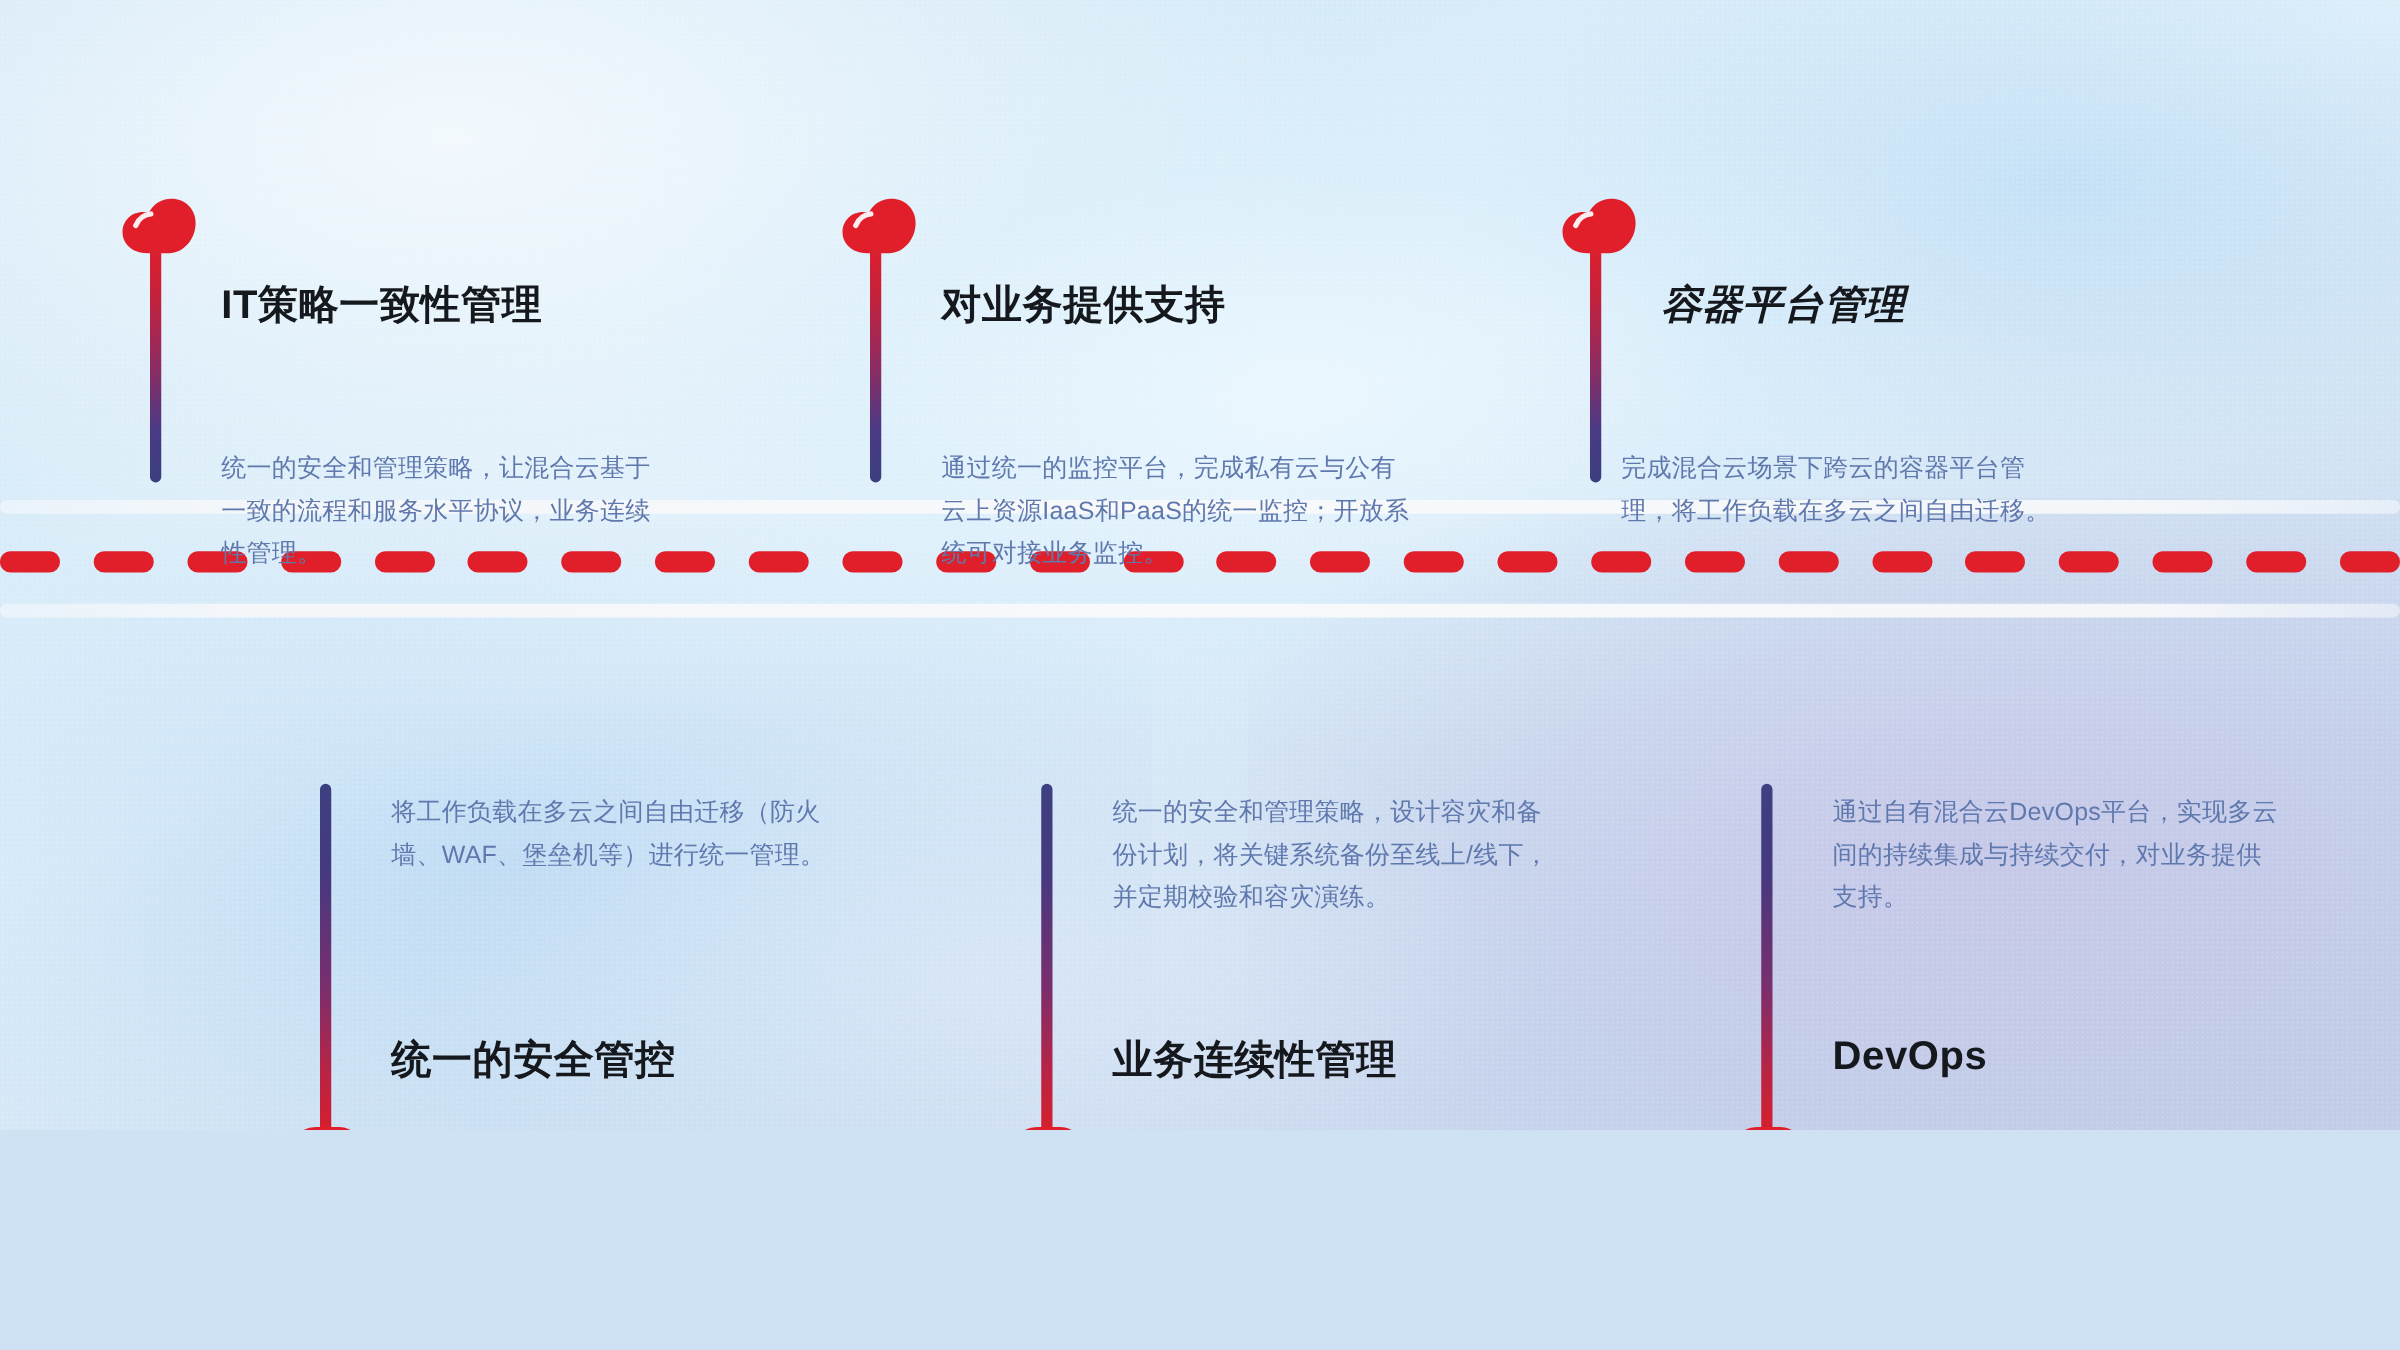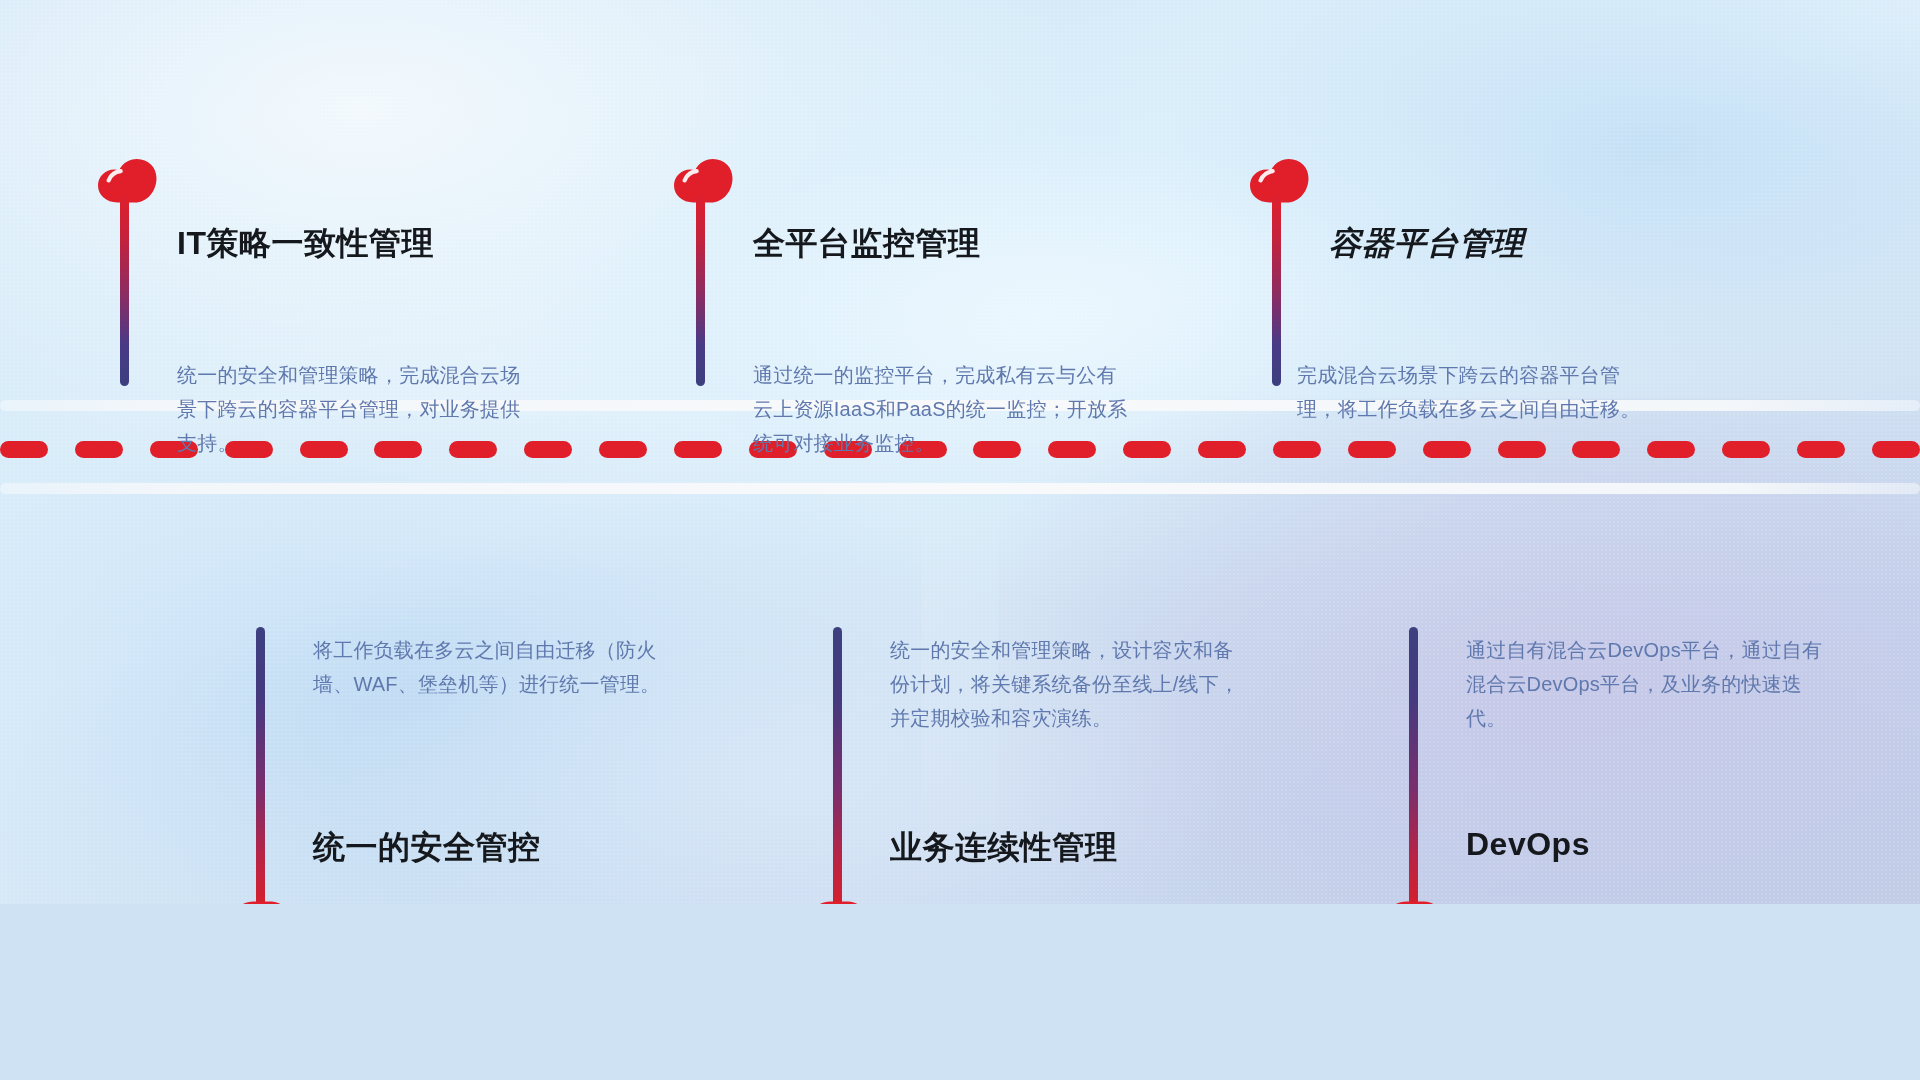--- a/index.html
+++ b/index.html
@@ -150,32 +150,32 @@
 
   <div class="col">
     <div class="cloud" style="left:96px;top:158px;">
       <svg viewBox="0 0 62 46" xmlns="http://www.w3.org/2000/svg">
         <path d="M21.5 44.5C10.2 44.5 2 37.3 2 27.6 2 18.6 9.2 11.6 18.4 11.6c1.6 0 3.2.2 4.7.6C26.4 5.3 33.2 1 41 1c11.2 0 19.5 8.3 19.5 19.2 0 13.1-9.6 24.3-21.4 24.3z" fill="#e01f2a"></path>
         <path d="M12.6 22.4c2.1-5.3 6.6-8.6 12.1-9.2" fill="none" stroke="#ffffff" stroke-width="4.2" stroke-linecap="round" opacity=".92"></path>
       </svg>
     </div>
     <div class="stem stem-down" style="left:120px;top:196px;height:190px;"></div>
     <div class="heading" style="left:177px;top:222px;">IT策略一致性管理</div>
-    <div class="body-text" style="left:177px;top:358px;">统一的安全和管理策略，完成混合云场景下跨云的容器平台管理，对业务提供支持。</div>
+    <div class="body-text" style="left:177px;top:358px;">统一的安全和管理策略，让混合云基于一致的流程和服务水平协议，业务连续性管理。</div>
   </div>
 
   <div class="col">
     <div class="cloud" style="left:672px;top:158px;">
       <svg viewBox="0 0 62 46" xmlns="http://www.w3.org/2000/svg">
         <path d="M21.5 44.5C10.2 44.5 2 37.3 2 27.6 2 18.6 9.2 11.6 18.4 11.6c1.6 0 3.2.2 4.7.6C26.4 5.3 33.2 1 41 1c11.2 0 19.5 8.3 19.5 19.2 0 13.1-9.6 24.3-21.4 24.3z" fill="#e01f2a"></path>
         <path d="M12.6 22.4c2.1-5.3 6.6-8.6 12.1-9.2" fill="none" stroke="#ffffff" stroke-width="4.2" stroke-linecap="round" opacity=".92"></path>
       </svg>
     </div>
     <div class="stem stem-down" style="left:696px;top:196px;height:190px;"></div>
-    <div class="heading" style="left:753px;top:222px;">全平台监控管理</div>
+    <div class="heading" style="left:753px;top:222px;">对业务提供支持</div>
     <div class="body-text wide" style="left:753px;top:358px;">通过统一的监控平台，完成私有云与公有云上资源IaaS和PaaS的统一监控；开放系统可对接业务监控。</div>
   </div>
 
   <div class="col">
     <div class="cloud" style="left:1248px;top:158px;">
       <svg viewBox="0 0 62 46" xmlns="http://www.w3.org/2000/svg">
         <path d="M21.5 44.5C10.2 44.5 2 37.3 2 27.6 2 18.6 9.2 11.6 18.4 11.6c1.6 0 3.2.2 4.7.6C26.4 5.3 33.2 1 41 1c11.2 0 19.5 8.3 19.5 19.2 0 13.1-9.6 24.3-21.4 24.3z" fill="#e01f2a"></path>
         <path d="M12.6 22.4c2.1-5.3 6.6-8.6 12.1-9.2" fill="none" stroke="#ffffff" stroke-width="4.2" stroke-linecap="round" opacity=".92"></path>
       </svg>
     </div>
@@ -202,21 +202,21 @@
     <div class="stem stem-up" style="left:833px;top:627px;height:280px;"></div>
     <div class="cloud" style="left:809px;top:900px;">
       <svg viewBox="0 0 62 46" xmlns="http://www.w3.org/2000/svg">
         <path d="M21.5 1.5C10.2 1.5 2 8.7 2 18.4 2 27.4 9.2 34.4 18.4 34.4c1.6 0 3.2-.2 4.7-.6C26.4 40.7 33.2 45 41 45c11.2 0 19.5-8.3 19.5-19.2C60.5 12.7 50.9 1.5 39.1 1.5z" fill="#e01f2a"></path>
         <path d="M12.6 22.4c2.1-5.3 6.6-8.6 12.1-9.2" fill="none" stroke="#ffffff" stroke-width="4.2" stroke-linecap="round" opacity=".92"></path>
       </svg>
     </div>
   </div>
 
   <div class="col">
-    <div class="body-text" style="left:1466px;top:633px;">通过自有混合云DevOps平台，通过自有混合云DevOps平台，及业务的快速迭代。</div>
+    <div class="body-text" style="left:1466px;top:633px;">通过自有混合云DevOps平台，实现多云间的持续集成与持续交付，对业务提供支持。</div>
     <div class="heading" style="left:1466px;top:826px;">DevOps</div>
     <div class="stem stem-up" style="left:1409px;top:627px;height:280px;"></div>
     <div class="cloud" style="left:1385px;top:900px;">
       <svg viewBox="0 0 62 46" xmlns="http://www.w3.org/2000/svg">
         <path d="M21.5 1.5C10.2 1.5 2 8.7 2 18.4 2 27.4 9.2 34.4 18.4 34.4c1.6 0 3.2-.2 4.7-.6C26.4 40.7 33.2 45 41 45c11.2 0 19.5-8.3 19.5-19.2C60.5 12.7 50.9 1.5 39.1 1.5z" fill="#e01f2a"></path>
         <path d="M12.6 22.4c2.1-5.3 6.6-8.6 12.1-9.2" fill="none" stroke="#ffffff" stroke-width="4.2" stroke-linecap="round" opacity=".92"></path>
       </svg>
     </div>
   </div>
 

